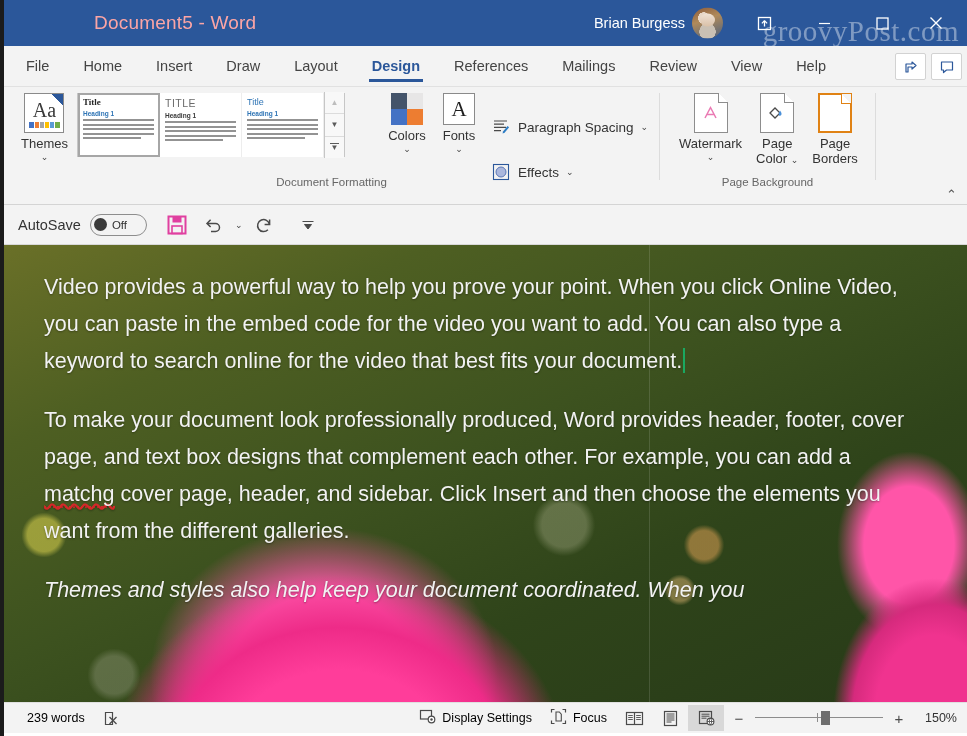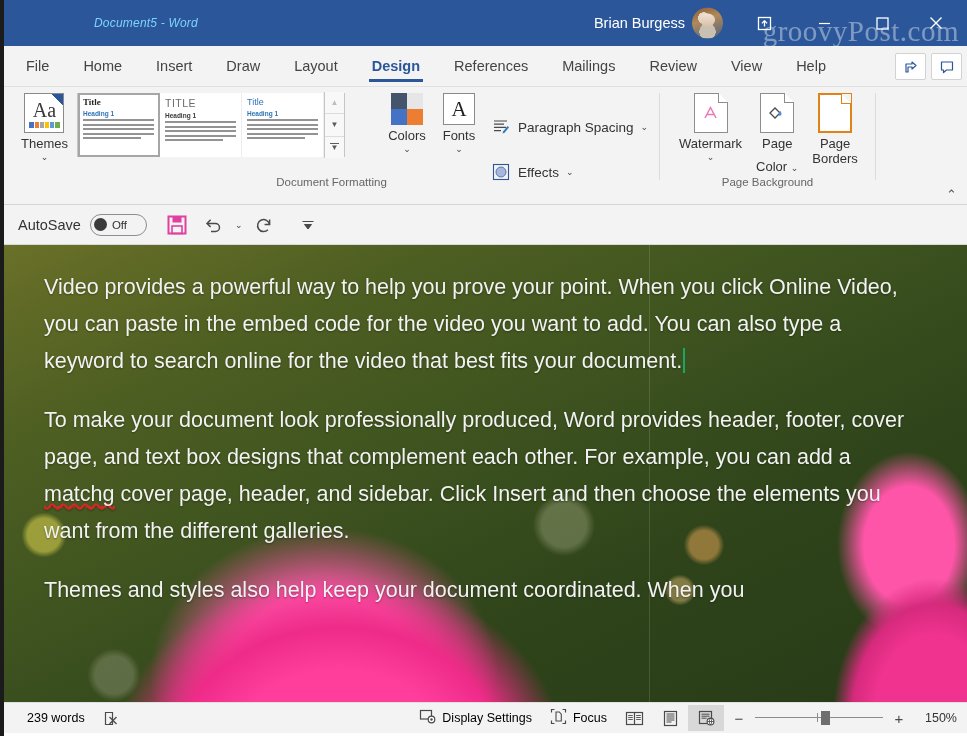--- a/index.html
+++ b/index.html
@@ -14,21 +14,21 @@
     overflow: hidden;
   }
 
   
   .titlebar {
     position: relative; height: 46px; background: #2b579a;
     display: flex; align-items: center;
   }
   .title-text {
     position: absolute; left: 90px; top: 50%; transform: translateY(-50%);
-    color: #7dd3fc; font-size: 12px; letter-spacing: .2px; white-space: nowrap; font-style: italic;
+    color: #fca5a5; font-size: 19px; letter-spacing: .2px; white-space: nowrap;
   }
   .user-name {
     position: absolute; right: 282px; top: 50%; transform: translateY(-50%);
     color: #fff; font-size: 14.5px; white-space: nowrap;
   }
   .avatar {
     position: absolute; right: 244px; top: 50%; transform: translateY(-50%);
     width: 31px; height: 31px; border-radius: 50%;
     background:
       radial-gradient(circle at 50% 78%, #c9c0b4 0 28%, transparent 29%),
@@ -222,21 +222,21 @@
   .bg-seam {
     position: absolute; top: 0; bottom: 0; left: 645px; width: 1px;
     background: rgba(255,255,255,0.13);
   }
   .doc-text {
     position: absolute; left: 40px; top: 24px; width: 862px;
     color: #f2f2f2; font-size: 21.5px; line-height: 37px;
     text-shadow: 0 1px 2px rgba(0,0,0,.35);
   }
   .doc-text p { margin-bottom: 22px; }
-  .doc-text p:last-child { margin-bottom: 0; }
+  .doc-text p:last-child { margin-bottom: 0; font-style: italic; }
   .caret {
     display: inline-block; width: 2px; height: 25px; background: #1aa860;
     vertical-align: -5px; margin-left: 1px;
   }
   .misspell {
     border-bottom: 2px dotted #e03030;
     text-decoration: underline wavy #d42828;
     text-decoration-skip-ink: none;
   }
 
@@ -447,21 +447,21 @@
 
       <div class="big-btn">
         <div class="doc-ico">
           <span class="corner"></span>
           <svg width="22" height="22" viewBox="0 0 22 22">
               <path d="M4 11l5-5 5 5-5 5z" fill="none" stroke="#4a4a4a" stroke-width="1.3"></path>
               <path d="M14 8.5c1.6 2 1.9 3.4 1.2 4.6-.6 1-2 .9-2.4-.2-.3-.9.3-2.2 1.2-4.4z" fill="#4a90d9"></path>
             </svg>
         </div>
         <span class="lbl">Page</span>
-        <span class="lbl" style="margin-top:8px">
+        <span class="lbl" style="margin-top:0">
           <span>Color</span>
           <span class="chev" style="display:inline">⌄</span>
         </span>
       </div>
 
       <div class="big-btn">
         <div class="doc-ico" style="border-color:#e08214;border-width:2px;">
           <span class="corner" style="border-color:#e08214"></span>
         </div>
         <span class="lbl">Page</span>

